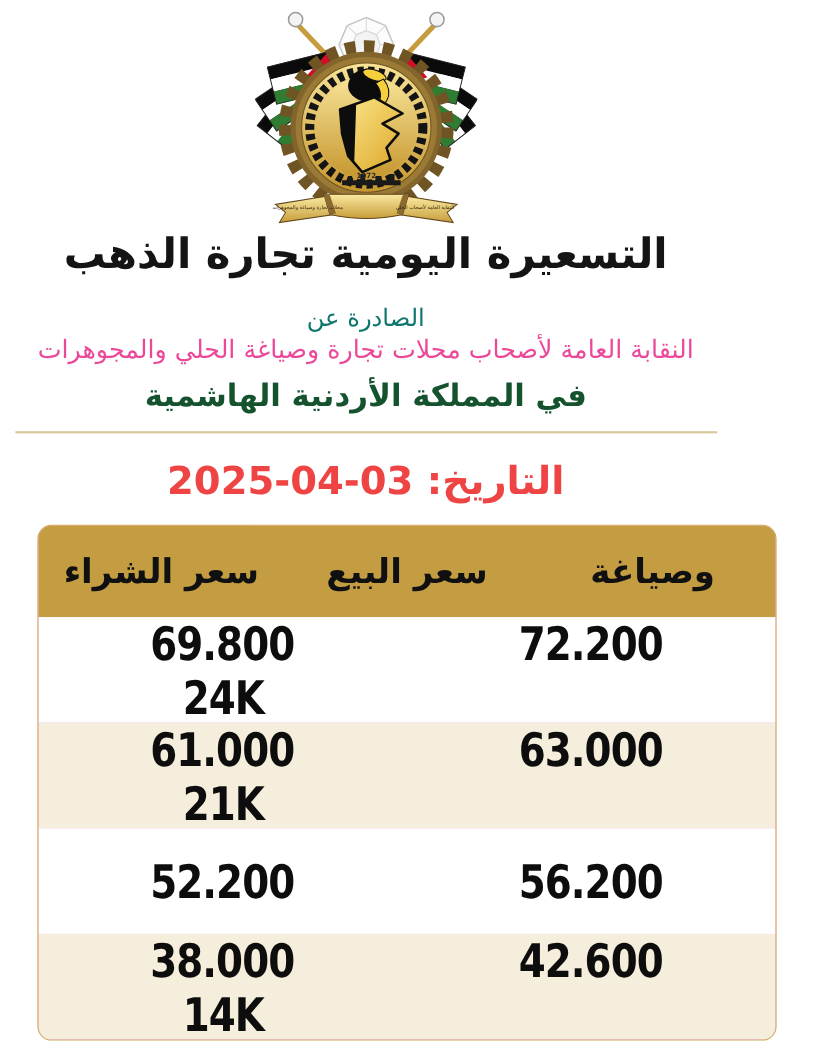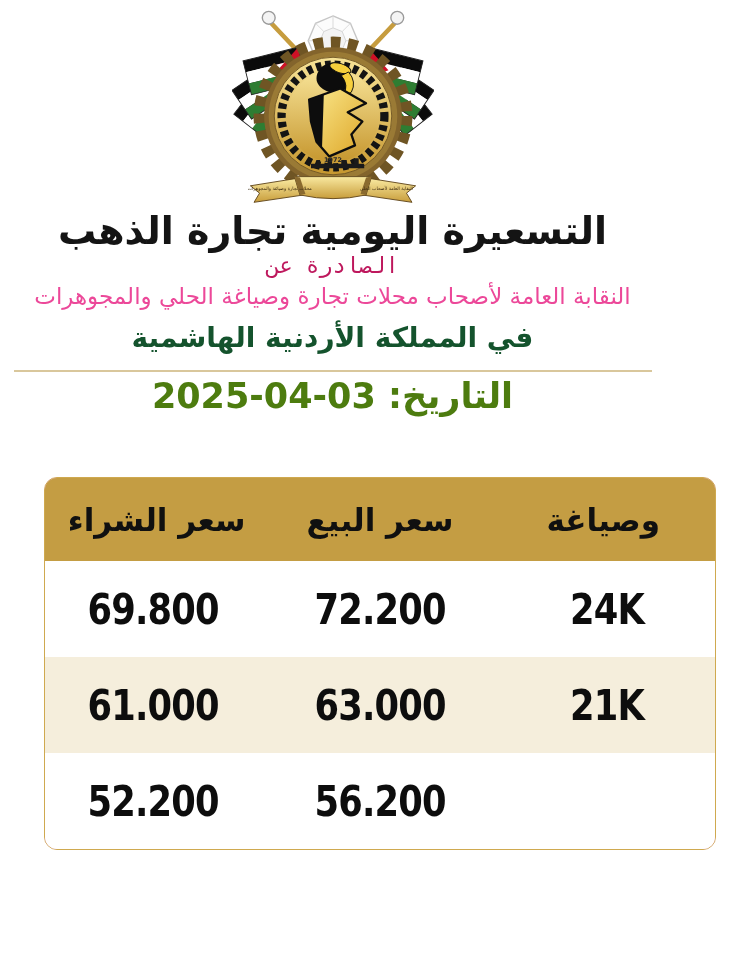--- a/index.html
+++ b/index.html
@@ -15,59 +15,59 @@
   .logo-wrap { display:flex; justify-content:center; padding-top:4px; }
 
   
   .title {
     text-align:center; direction:rtl;
     font-size:38px; font-weight:700; line-height:1.15;
     margin-top:4px; color:#141414;
   }
   .issued {
     text-align:center; direction:rtl;
-    font-size:22px; line-height:1.25; margin-top:0; color:#be185d;font-family:Liberation Mono, monospace;
+    font-size:22px; line-height:1.25; margin-top:22px; color:#0f766e;
   }
   .syndicate {
     text-align:center; direction:rtl;
     font-size:23px; line-height:1.3; margin-top:1px; color:#ec4899;
   }
   .kingdom {
     text-align:center; direction:rtl;
     font-size:28px; font-weight:600; line-height:1.3; margin-top:8px; color:#14532d;
   }
   .divider {
     width:638px; border:none; border-top:2px solid #d9c79c;
     margin:14px auto 0 auto;
   }
   .date-line {
     text-align:center; direction:rtl;
-    font-size:35px; font-weight:800; margin-top:4px; color:#4d7c0f;
+    font-size:35px; font-weight:800; margin-top:24px; color:#ef4444;
     letter-spacing:0;
   }
   .date-line .date-value { font-weight:800; }
 
   
   .price-table {
-    position:absolute; left:44px; top:477px; width:672px;
+    position:absolute; left:34px; top:477px; width:672px;
     border:1px solid #cfa94f; border-radius:13px;
     overflow:hidden; background:#f0abfc;
     box-sizing:border-box;
   }
   .thead {
     display:grid; grid-template-columns:1fr 1fr 1fr;
     background:#c49d43; height:83px; align-items:center;
   }
   .th {
     text-align:center; direction:rtl;
     font-size:31px; font-weight:700; color:#101010;
   }
   .tr {
-    display:grid; grid-template-columns:1fr 1fr 1fr;
-    height:96px; align-items:center; background:#ffffff;gap:10px;
+    display:grid; grid-template-columns:1fr 1fr;
+    height:96px; align-items:center; background:#ffffff;
   }
   .tr.alt { background:#f5eedc; }
   .td { text-align:center; }
   .num {
     display:inline-block; transform:scaleX(0.84);
     font-size:42px; font-weight:800; letter-spacing:-1px; color:#0d0d0d;
     white-space:nowrap;
   }
 
   
@@ -190,15 +190,20 @@
       <div class="td"><span class="num">61.000</span></div>
       <div class="td"><span class="num">63.000</span></div>
       <div class="td"><span class="num">21K</span></div>
     </div>
 
     <div class="tr">
       <div class="td"><span class="num">52.200</span></div>
       <div class="td"><span class="num">56.200</span></div>
     </div>
 
+    <div class="tr alt">
+      <div class="td"><span class="num">38.000</span></div>
+      <div class="td"><span class="num">42.600</span></div>
+      <div class="td"><span class="num">14K</span></div>
+    </div>
   </div>
 
 </div>
 
 </body></html>

